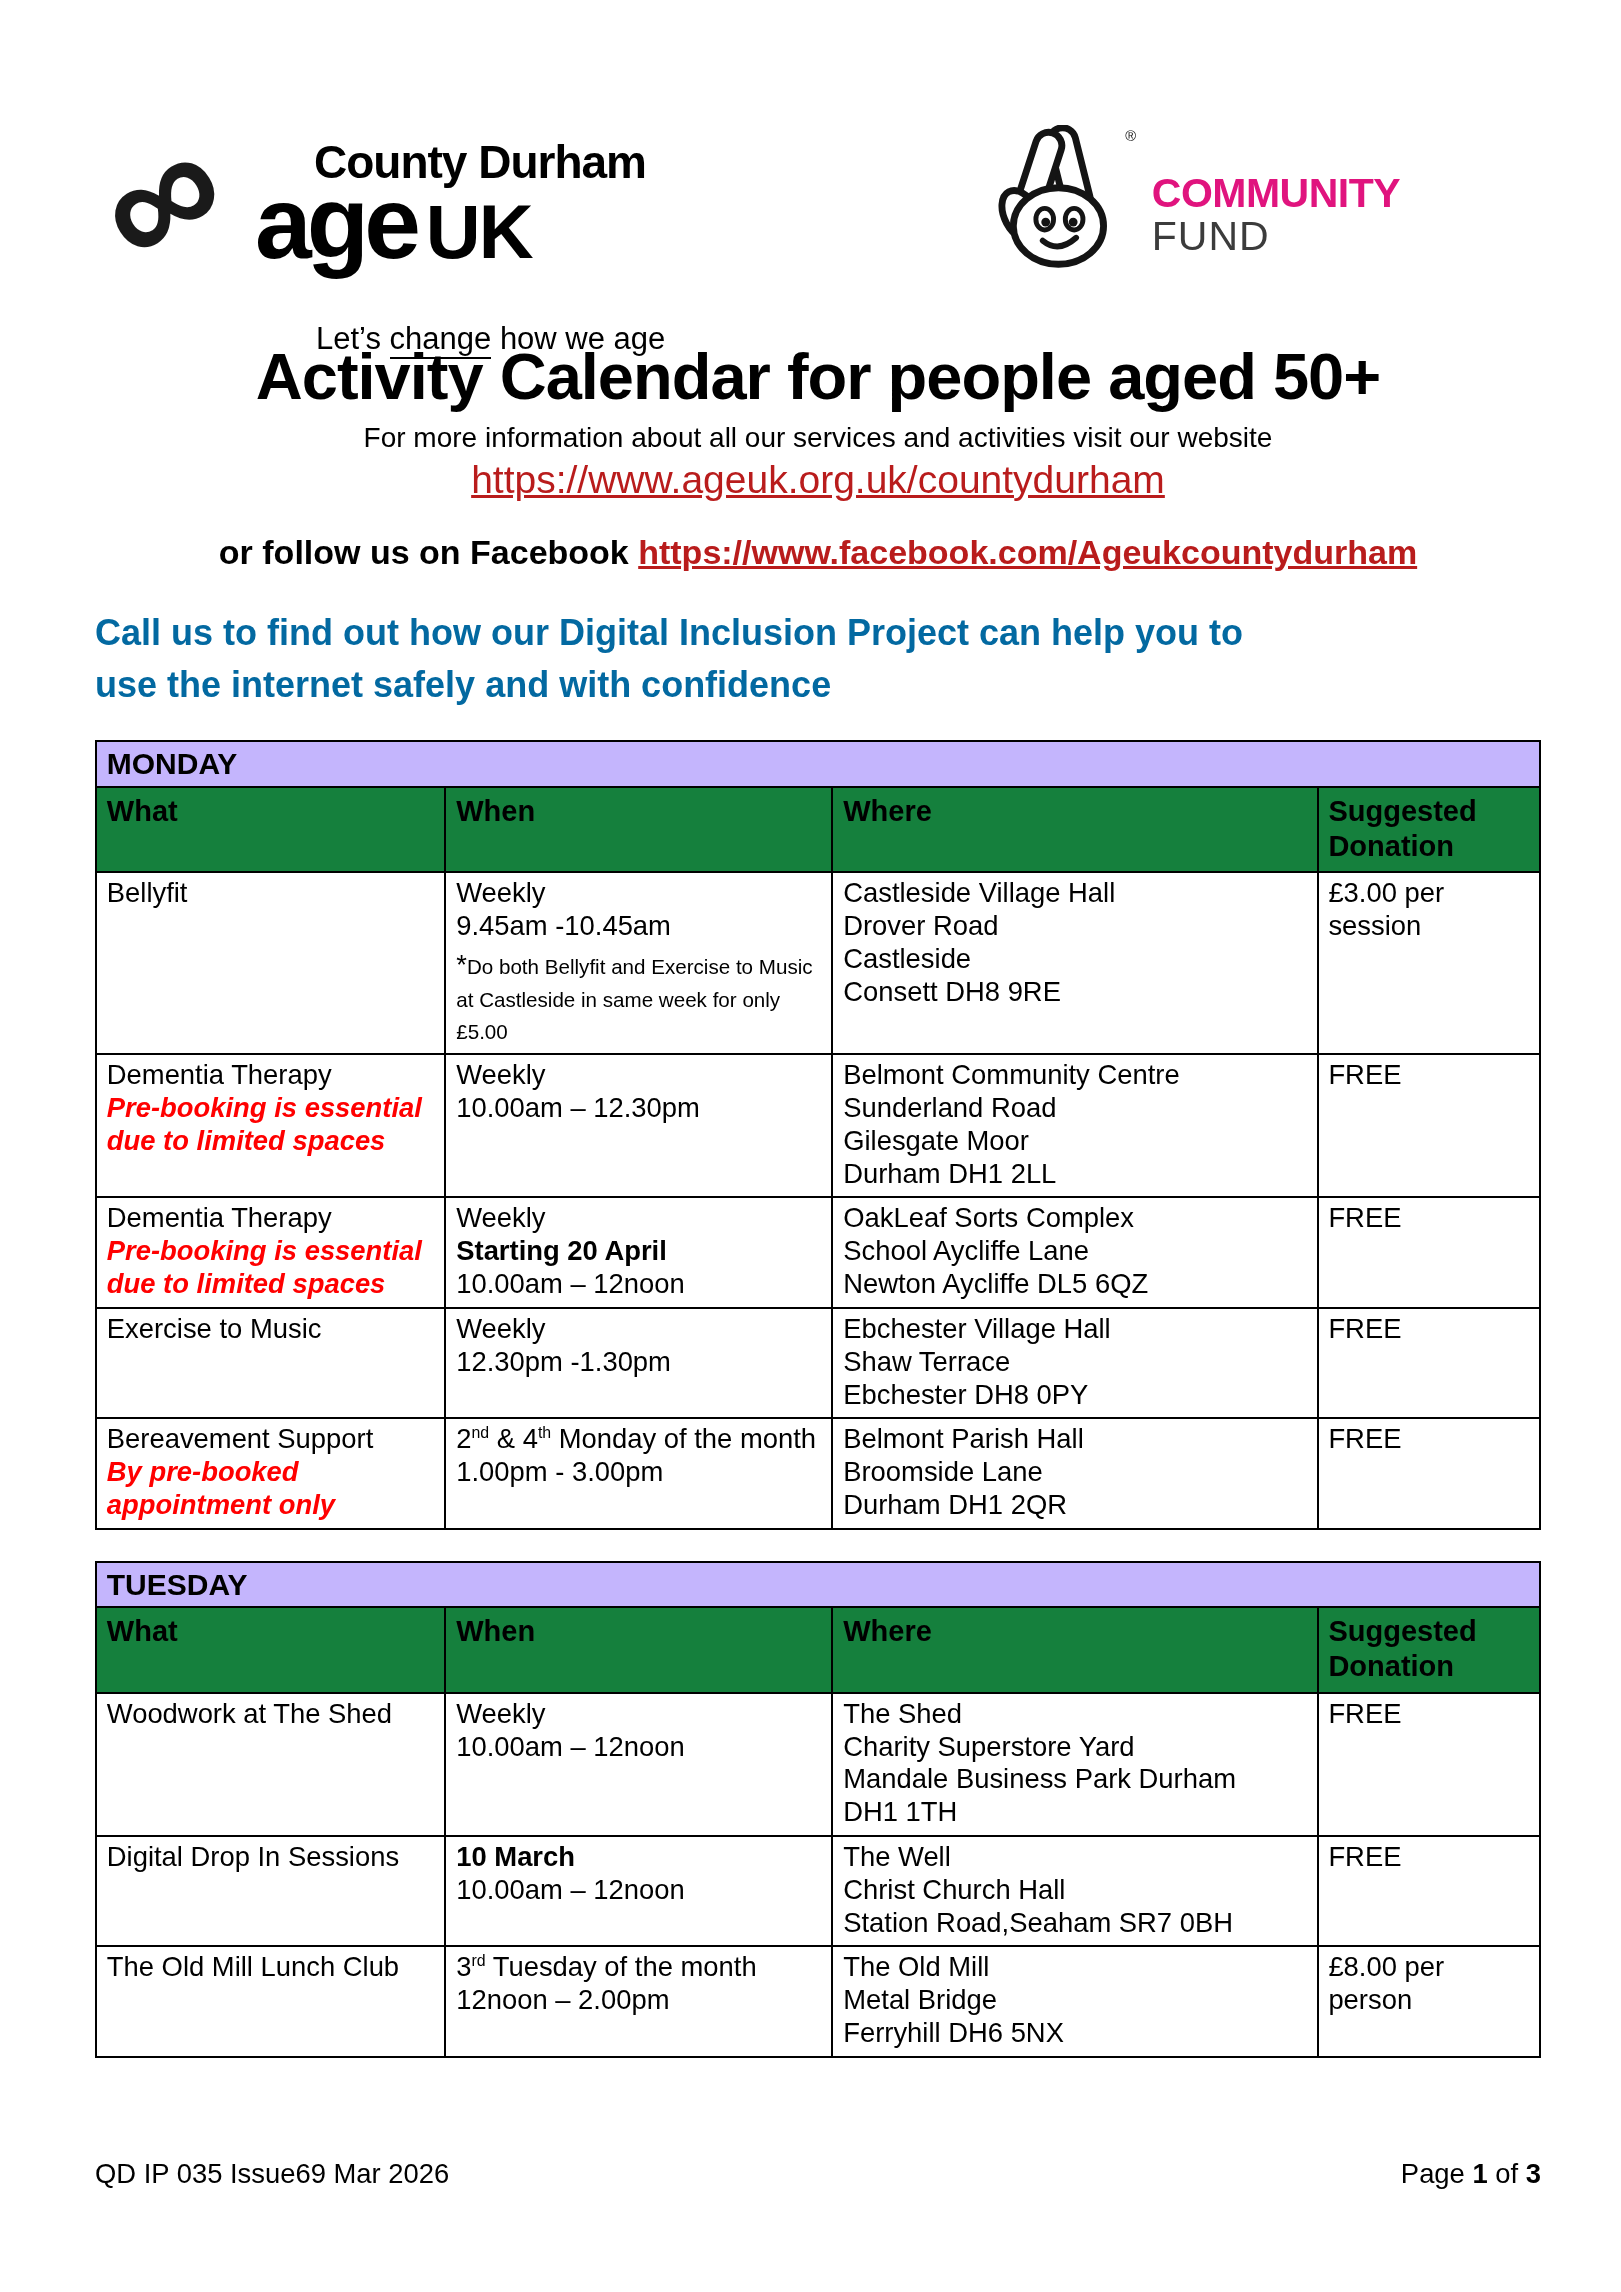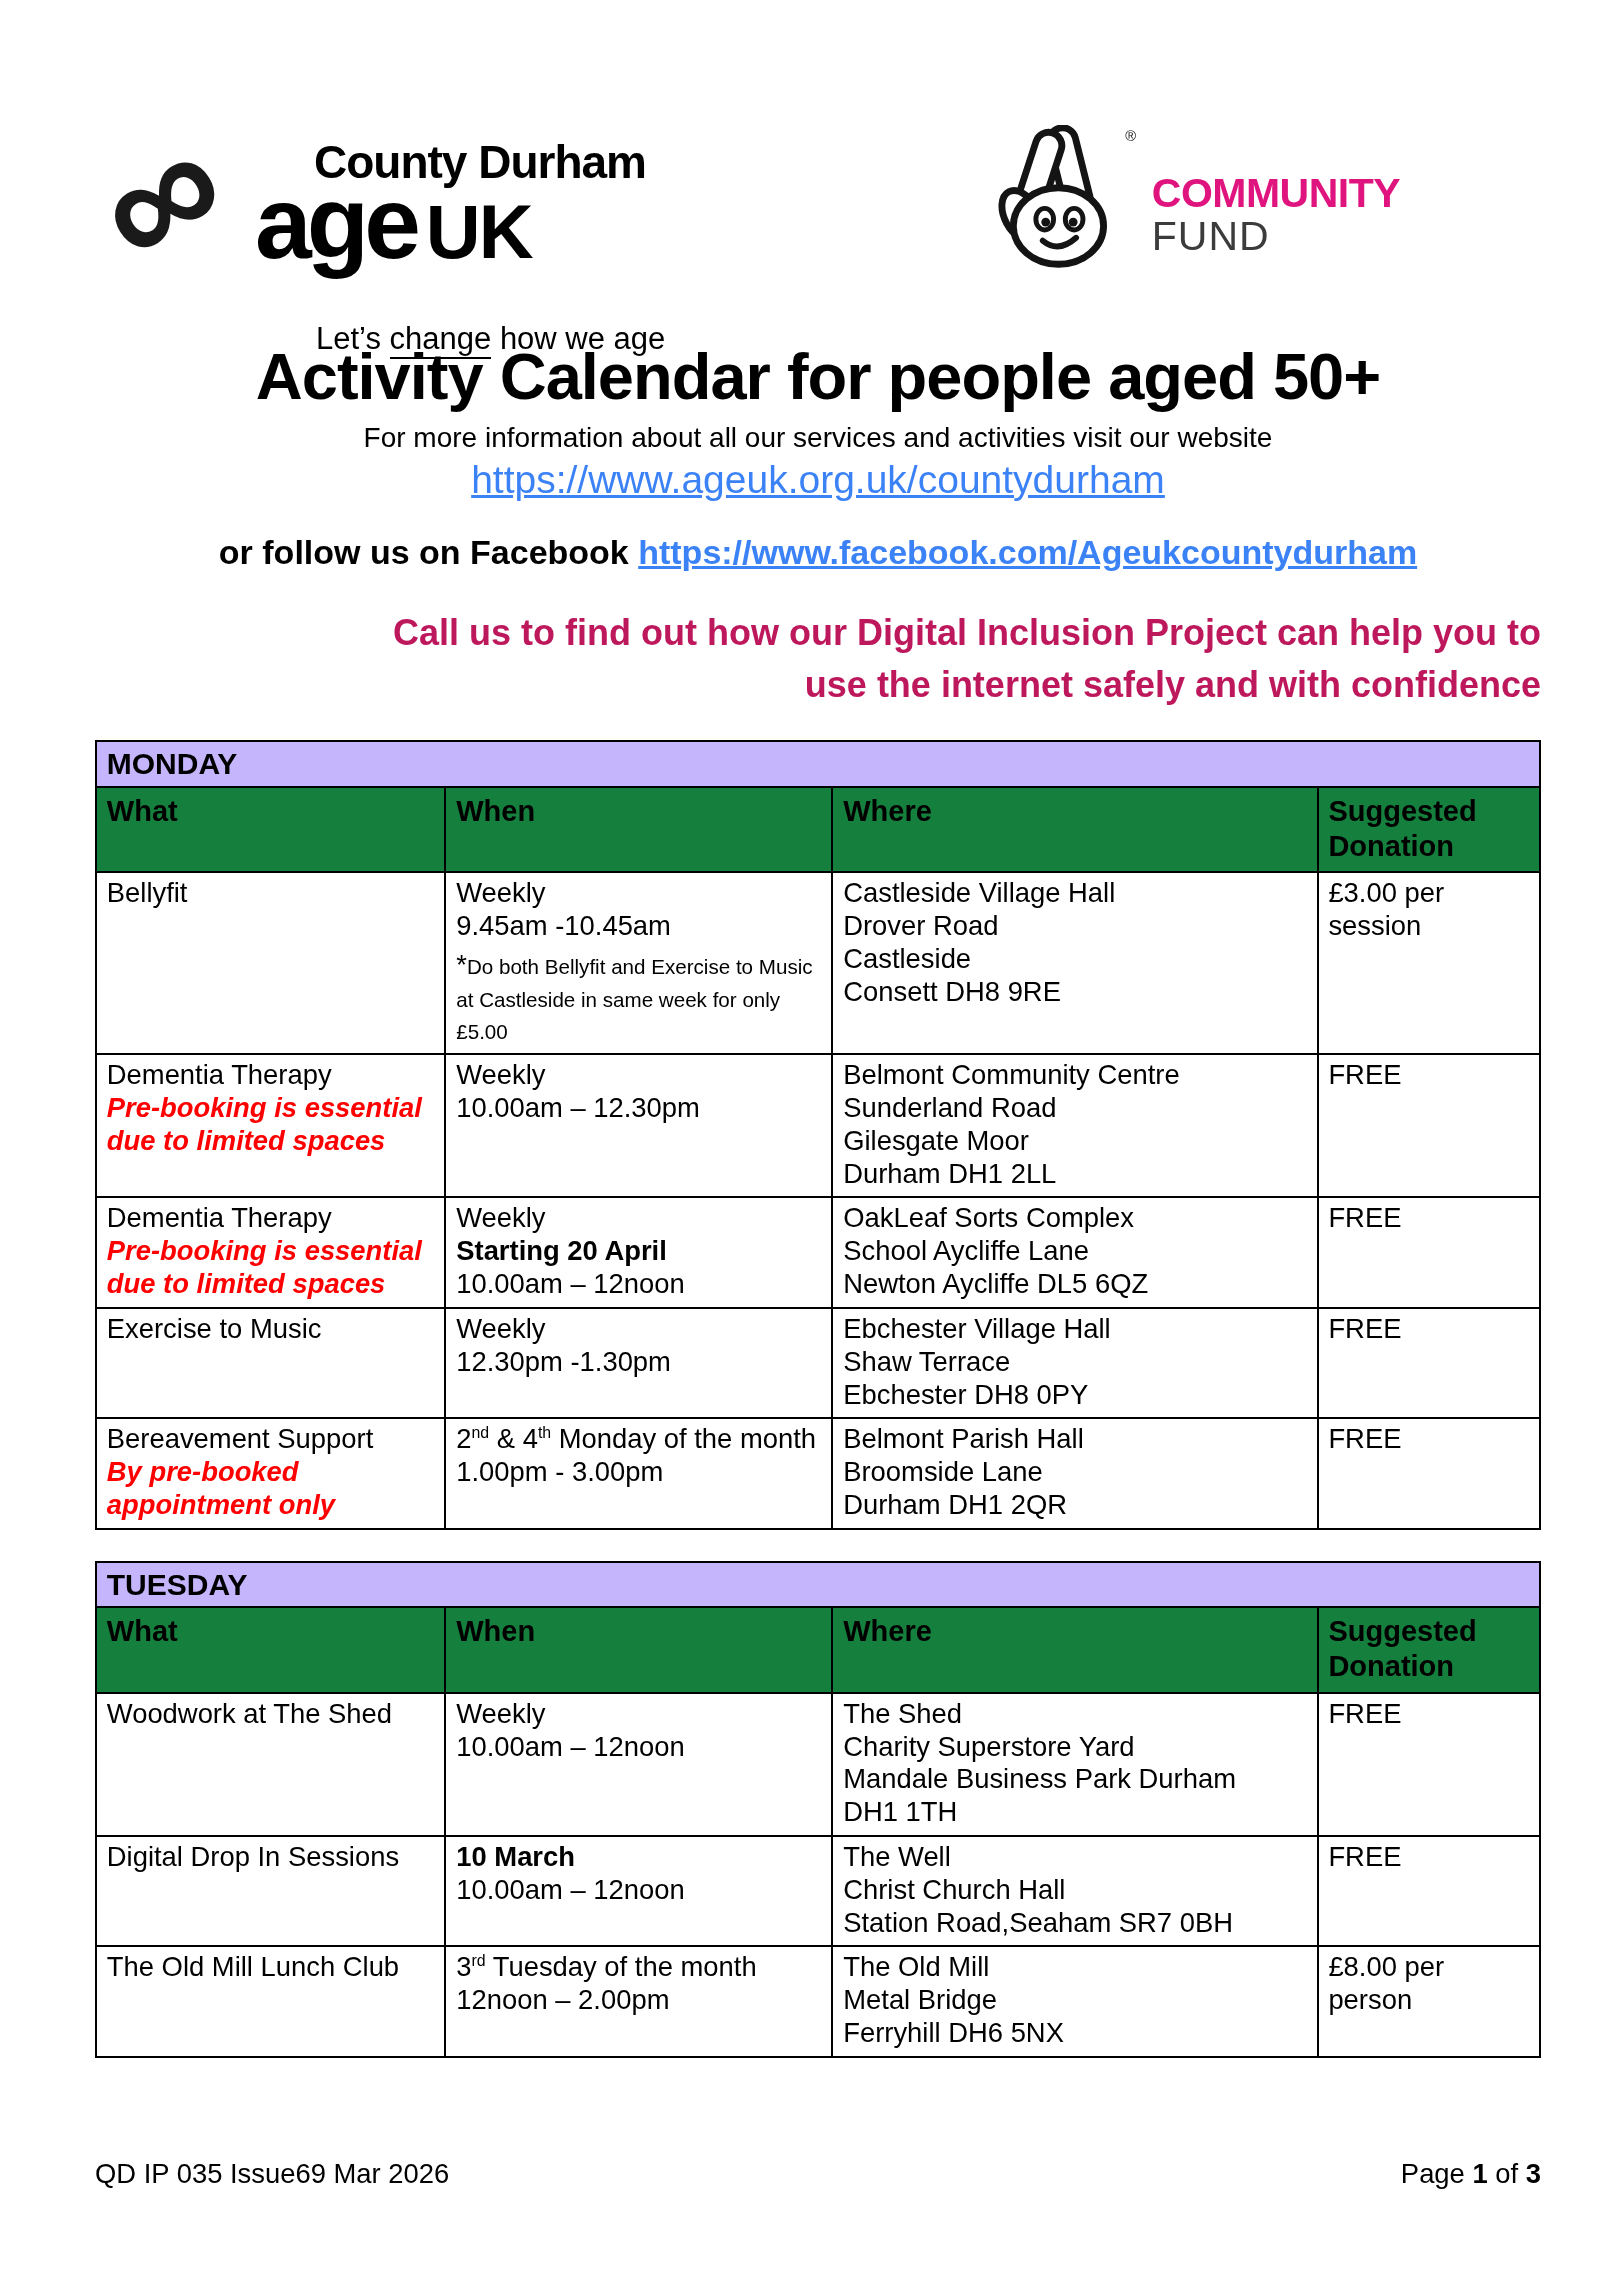--- a/index.html
+++ b/index.html
@@ -19,23 +19,23 @@
   .tagline .underlined{border-bottom:2.9px solid #000;padding-bottom:1px;}
   .cf-logo{position:absolute;left:970px;top:125px;display:flex;align-items:flex-start;}
   .cf-text{margin-left:9.8px;padding-top:47px;line-height:1.05;}
   .cf-word1{font-size:41px;font-weight:bold;color:#e0147e;letter-spacing:-0.5px;}
   .cf-word2{font-size:41px;font-weight:500;color:#3c3c3c;letter-spacing:1px;}
   
   .content{margin:0 80px 0 95px;}
   .title{padding-top:339px;text-align:center;font-size:65px;font-weight:bold;letter-spacing:-1px;}
   .info-line{margin-top:7.8px;text-align:center;font-size:28px;}
   .web-link-line{margin-top:3.9px;text-align:center;font-size:39px;}
-  a.doc-link{color:#3b82f6;}
+  a.doc-link{color:#b91c1c;}
   .fb-line{margin-top:31px;text-align:center;font-size:34px;font-weight:bold;}
-  .callout{margin-top:35px;text-align:right;font-size:36px;font-weight:bold;color:#be185d;line-height:1.45;}
+  .callout{margin-top:35px;text-align:left;font-size:36px;font-weight:bold;color:#0369a1;line-height:1.45;}
   
   table.day-table{width:100%;border-collapse:collapse;border:2.9px solid #000;table-layout:fixed;
                   font-size:27.4px;line-height:1.2;}
   table.mon{margin-top:29px;}
   table.tue{margin-top:31px;}
   col.c-what{width:24.2%;} col.c-when{width:26.8%;} col.c-where{width:33.6%;} col.c-don{width:15.4%;}
   th,td{border:2px solid #000;vertical-align:top;text-align:left;padding:3.9px 9.8px 5.9px 9.8px;}
   th.day-band{background:#c4b5fd;font-size:30px;font-weight:bold;padding:3.9px 9.8px;border-bottom:2.9px solid #000;}
   th.col-h{background:#15803d;font-size:29px;font-weight:bold;padding:5.9px 9.8px 7.8px 9.8px;}
   td .cell-line{min-height:0;}

